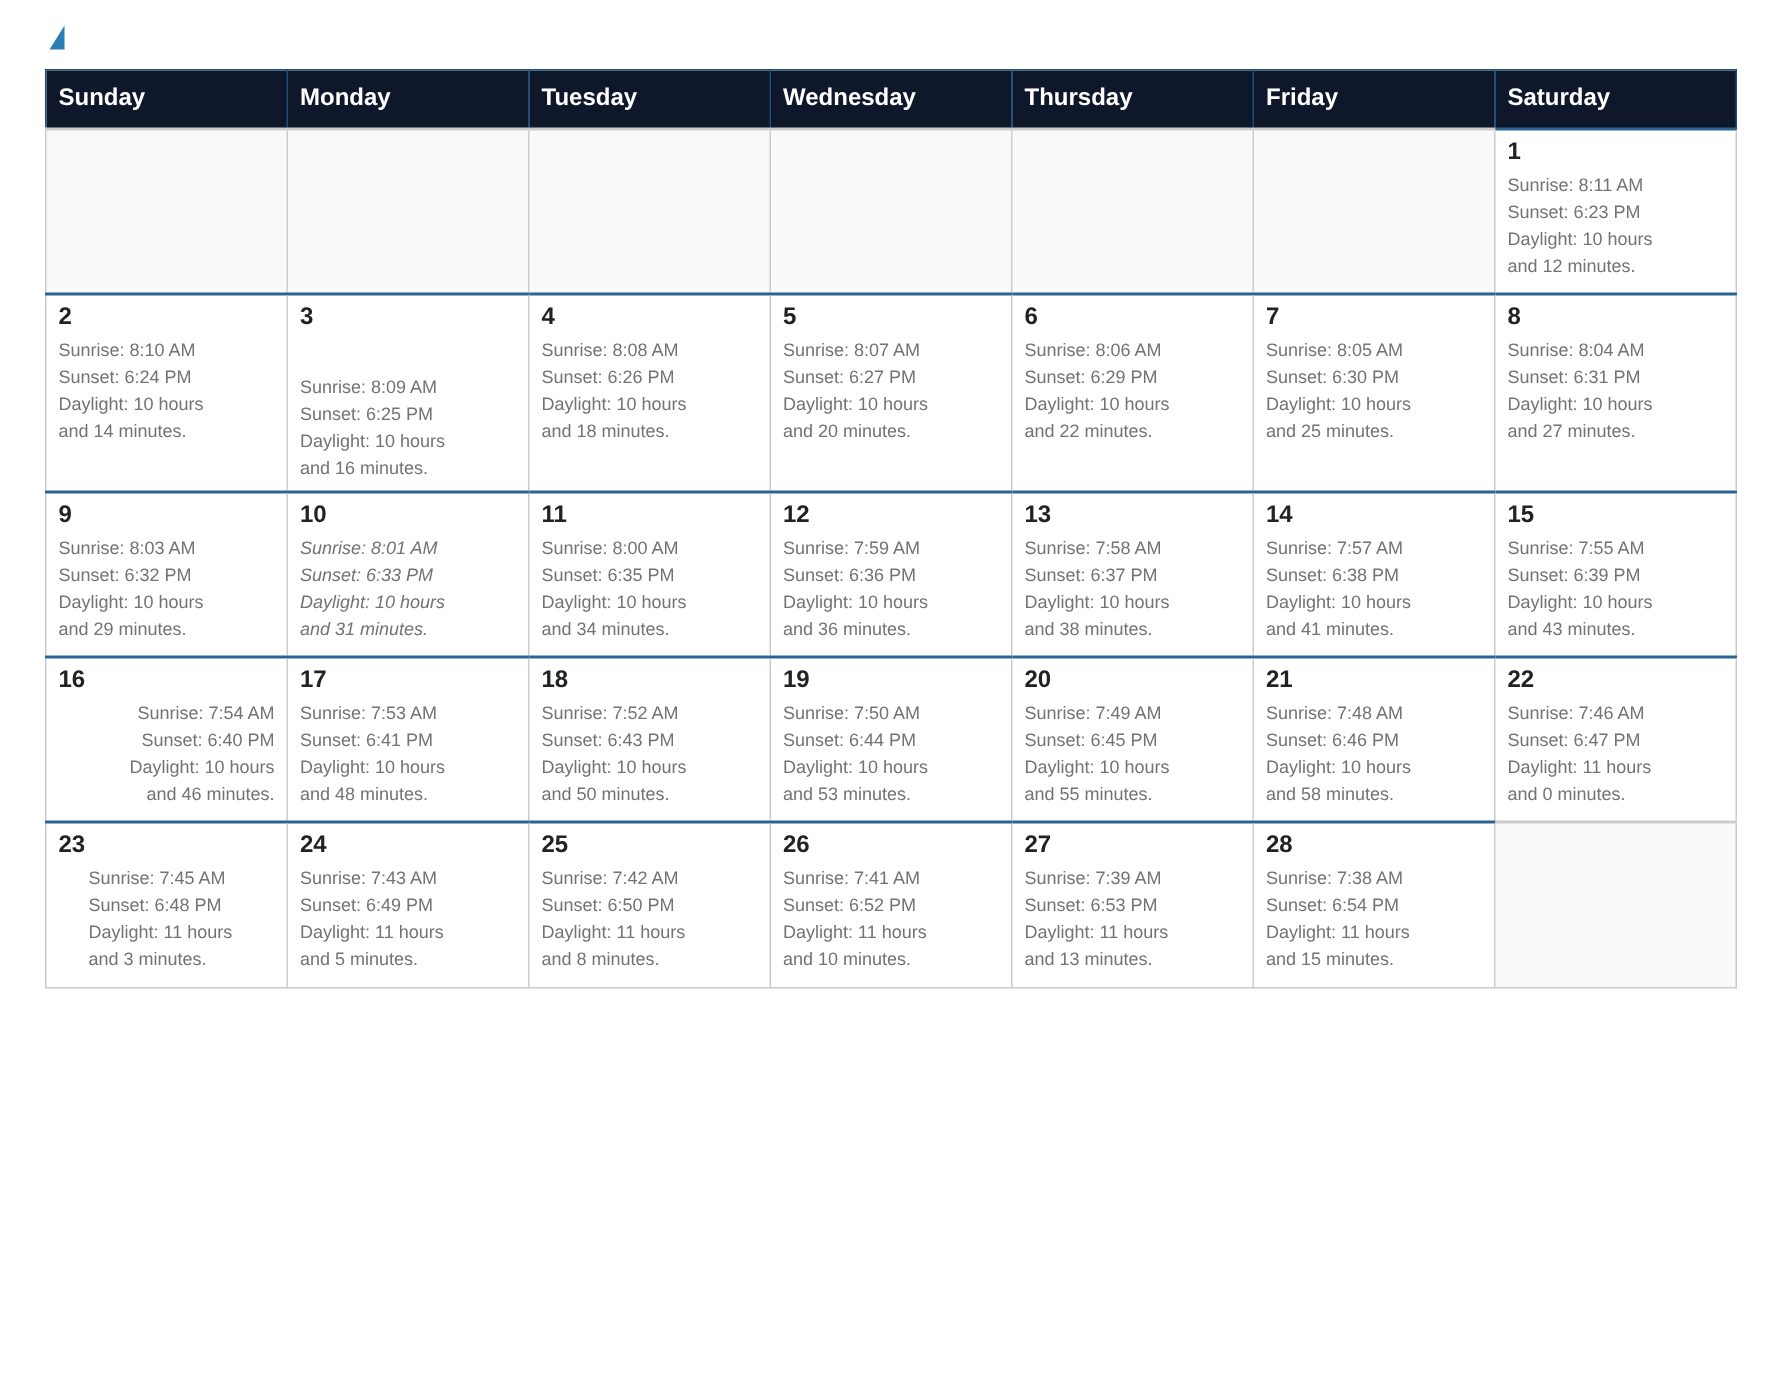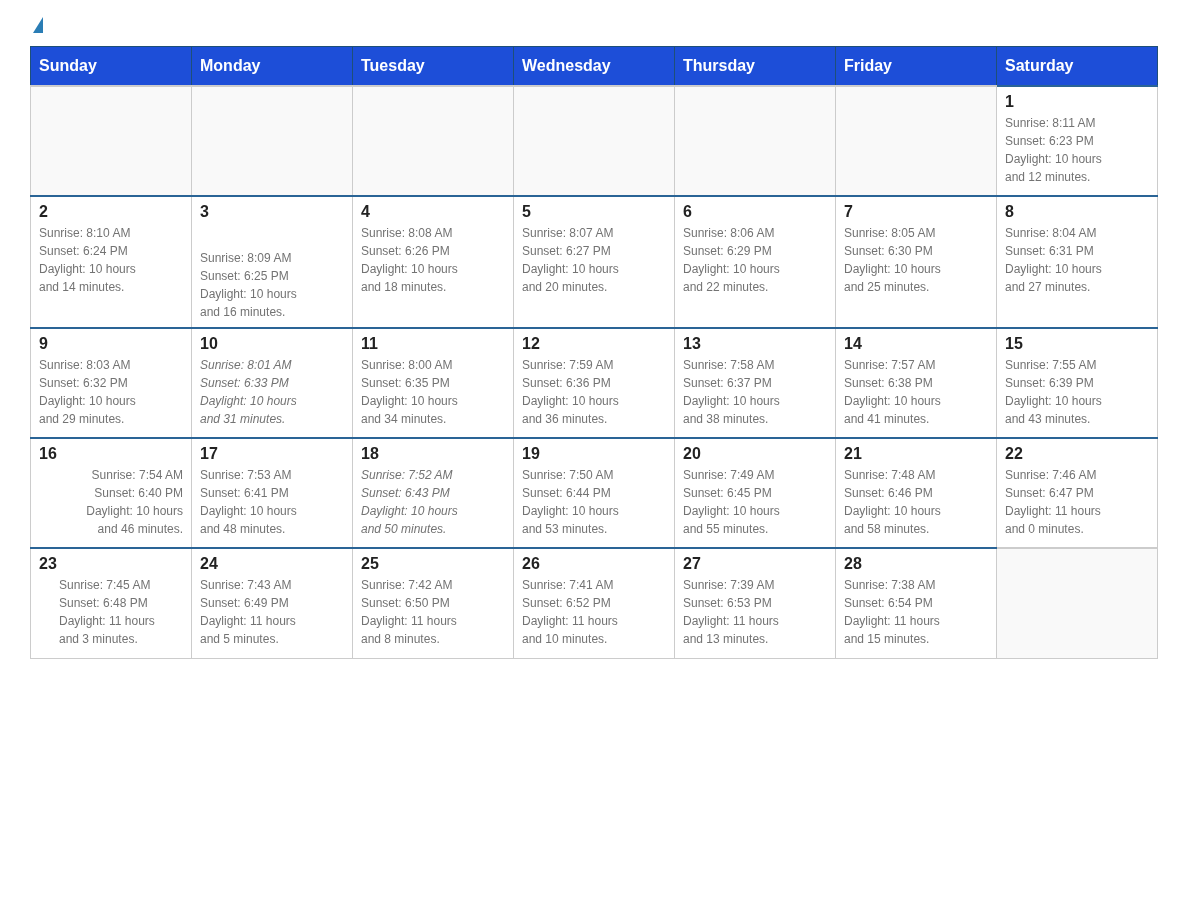--- a/index.html
+++ b/index.html
@@ -39,21 +39,21 @@
       font-size: 20px;
       color: #444;
       margin-top: 4px;
     }
     table {
       width: 100%;
       border-collapse: collapse;
       table-layout: fixed;
     }
     thead tr th {
-      background-color: #1d4ed8;
+      background-color: #0f172a;
       color: #fff;
       font-size: 16px;
       font-weight: bold;
       padding: 10px 8px;
       text-align: left;
       border: 1px solid #1e4f78;
     }
     tbody tr td {
       vertical-align: top;
       padding: 6px 8px;
@@ -259,21 +259,21 @@
         </td>
         <td>
           <span class="day-number">17</span>
           <div class="day-info" style="white-space: pre-line;">Sunrise: 7:53 AM
 Sunset: 6:41 PM
 Daylight: 10 hours
 and 48 minutes.</div>
         </td>
         <td>
           <span class="day-number">18</span>
-          <div class="day-info" style="white-space: pre-line; font-style: italic;">Sunrise: 7:52 AM
+          <div class="day-info" style="white-space: pre-line;">Sunrise: 7:52 AM
 Sunset: 6:43 PM
 Daylight: 10 hours
 and 50 minutes.</div>
         </td>
         <td>
           <span class="day-number">19</span>
           <div class="day-info" style="white-space: pre-line;">Sunrise: 7:50 AM
 Sunset: 6:44 PM
 Daylight: 10 hours
 and 53 minutes.</div>

